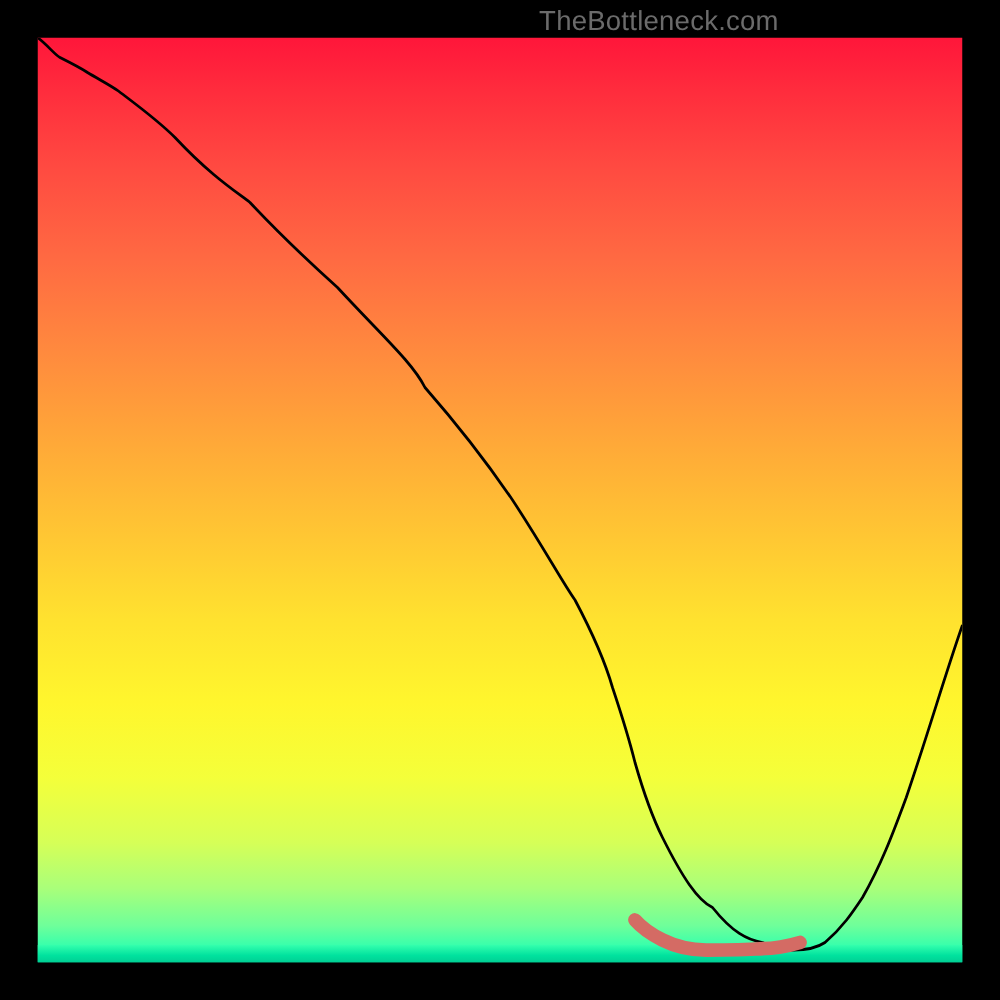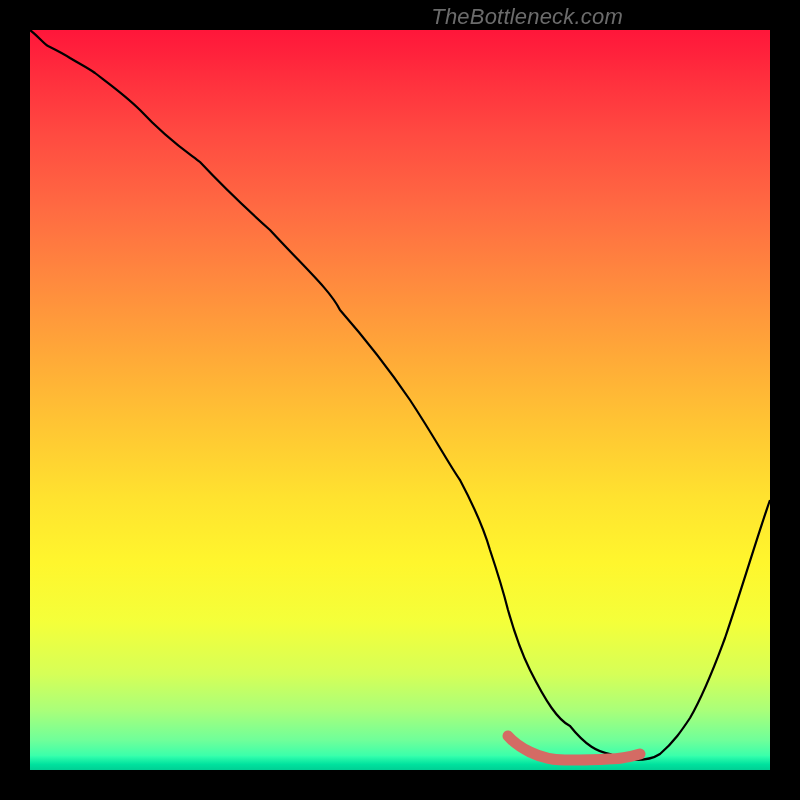--- a/index.html
+++ b/index.html
@@ -9,21 +9,20 @@
     height: 800px;
     background: #000;
     overflow: hidden;
     font-family: Arial, Helvetica, sans-serif;
   }
   .outer {
     position: relative;
     width: 633px;
     height: 800px;
     background: #000;
-    font-style: italic;
   }
   .attribution {
     position: absolute;
     top: 4px;
     right: 10px;
     color: #6b6b6b;
     font-size: 22px;
     font-weight: 500;
     letter-spacing: 0.2px;
     z-index: 10;

